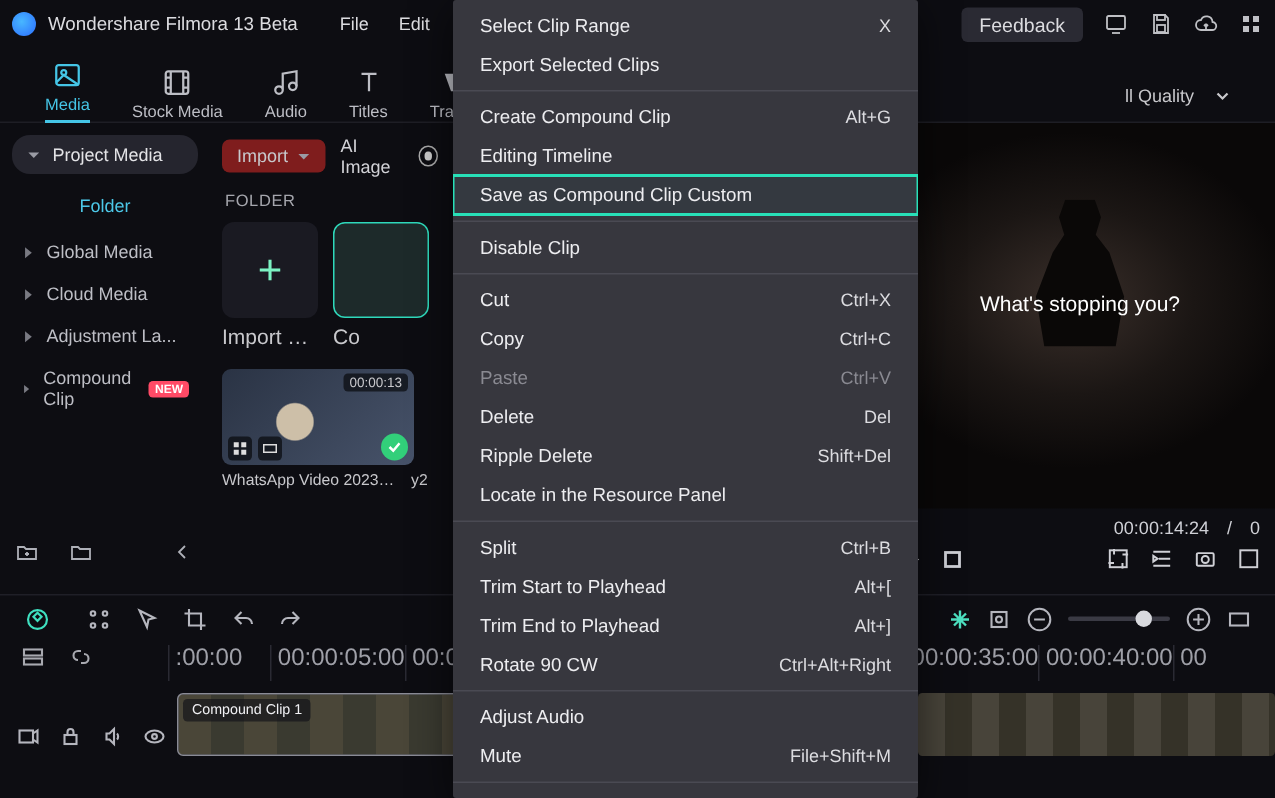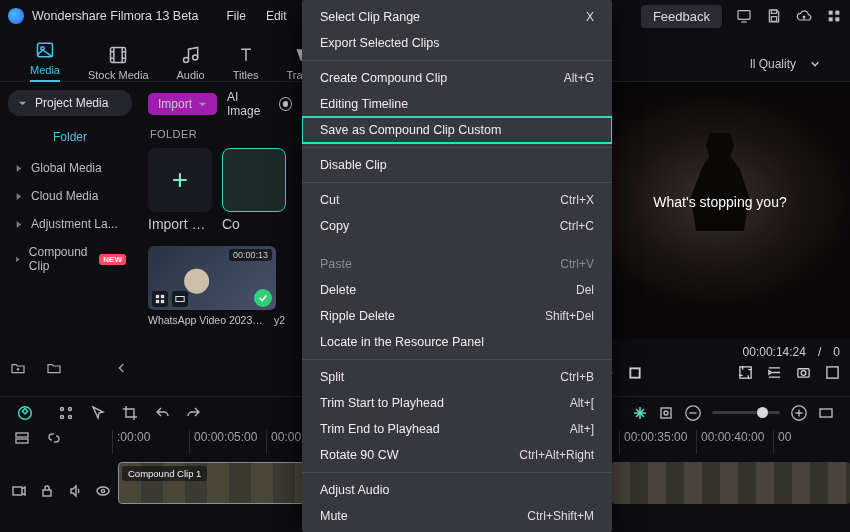--- a/index.html
+++ b/index.html
@@ -67,21 +67,21 @@
   padding: 1px 4px; border-radius: 3px;
   background: #ff4a66; color: #fff;
 }
 .side-bottom { position: absolute; bottom: 156px; left: 10px; display: flex; gap: 20px; align-items: center; width: 120px;}
 .side-bottom .ico { width: 16px;}
 .side-bottom .arr { margin-left:auto;}
 
 .media-panel { width: 160px; padding: 8px 8px; }
 .media-toolbar { display: flex; gap: 10px; align-items: center; margin-bottom: 10px;}
 .import-pill {
-  background: #a21caf; border-radius: 5px; padding: 4px 10px;
+  background: #7f1d1d; border-radius: 5px; padding: 4px 10px;
   display: flex; align-items: center; gap: 6px;
 }
 .ai-text { color: #d1d1d6; }
 .circ { width: 14px; height: 14px; border: 1.5px solid #aaa; border-radius: 50%; position: relative;}
 .circ::after { content:''; position:absolute; inset: 3px; border-radius:50%; background:#ccc;}
 .folder-hdr { font-size: 11px; color: #a5a6ad; letter-spacing: .4px; margin: 4px 2px 8px;}
 .thumb-row { display: flex; gap: 10px;}
 .thumb {
   width: 64px; height: 64px; background: #1a1a22;
   border-radius: 8px; display: flex; align-items: center; justify-content: center;
@@ -137,21 +137,21 @@
   display: flex; align-items: center; gap: 16px; padding: 0 16px;
   border-top: 1px solid #1f1f27;
 }
 .main-tl-pill { background: #20202a; border-radius: 5px; padding: 4px 10px; display: flex; align-items: center; gap: 8px;}
 .tl-tools { display: flex; gap: 16px; margin-left: 8px; }
 .tl-zoom { margin-left: auto; display: flex; align-items: center; gap: 10px;}
 .zoom-track { width: 68px; height: 3px; background: #3a3a44; border-radius: 2px; position: relative;}
 .zoom-knob { position: absolute; right: 12px; top: -4px; width: 11px; height: 11px; border-radius: 50%; background: #d8d9de;}
 .tl-ruler {
   position: absolute; left: 112px; right: 0; top: 430px; height: 24px;
-  display: flex; color: #9fa0a8; font-size: 12px;
+  display: flex; color: #9fa0a8; font-size: 16px;
 }
 .tl-ruler span { width: 96px; border-left: 1px solid #2a2a33; padding-left: 4px;}
 .tl-left-icons { position:absolute; left:14px; top:430px; display:flex; gap:16px; color:#a8a9b0;}
 .track-area { position: absolute; left: 0; right: 0; top: 456px; height: 76px; }
 .track-head {
   position: absolute; left: 12px; top: 28px; display: flex; gap: 14px; color: #a8a9b0;
 }
 .track-clip {
   position: absolute; left: 118px; top: 6px; width: 190px; height: 42px;
   border: 1.5px solid #8a8b95; border-radius: 4px;
@@ -180,21 +180,21 @@
   overflow: hidden;
   padding-top: 4px;
 }
 .ctx-row {
   display: flex; align-items: center;
   height: 26px;
   padding: 0 18px;
   font-size: 12.5px;
   color: #ededf0;
 }
-.ctx-row.dis { color: #8a8a92; margin-top: 12px; }
+.ctx-row.dis { color: #8a8a92; }
 .ctx-row .sc { margin-left: auto; font-size: 12px; color: #dcdce0;}
 .ctx-row.dis .sc { color: #8a8a92;}
 .ctx-sep { height: 1px; background: #4a4a53; margin: 4px 0;}
 .ctx-row.hl {
   outline: 2px solid #28e0b8;
   outline-offset: -1px;
   background: #343940;
 }
 .ctx-row.toggle { color: #b8b9c0; gap: 8px;}
 </style>
@@ -577,18 +577,18 @@
   <div class="ctx-row">
       <span>Rotate 90 CW</span>
       <span class="sc">Ctrl+Alt+Right</span>
     </div>
   <div class="ctx-sep"></div>
   <div class="ctx-row">
       <span>Adjust Audio</span>
     </div>
   <div class="ctx-row">
       <span>Mute</span>
-      <span class="sc">Ctrl+Shift+M</span>
+      <span class="sc">File+Shift+M</span>
     </div>
   <div class="ctx-sep"></div>
   <div class="ctx-row toggle"></div>
 
 </div>
 
 </body></html>

